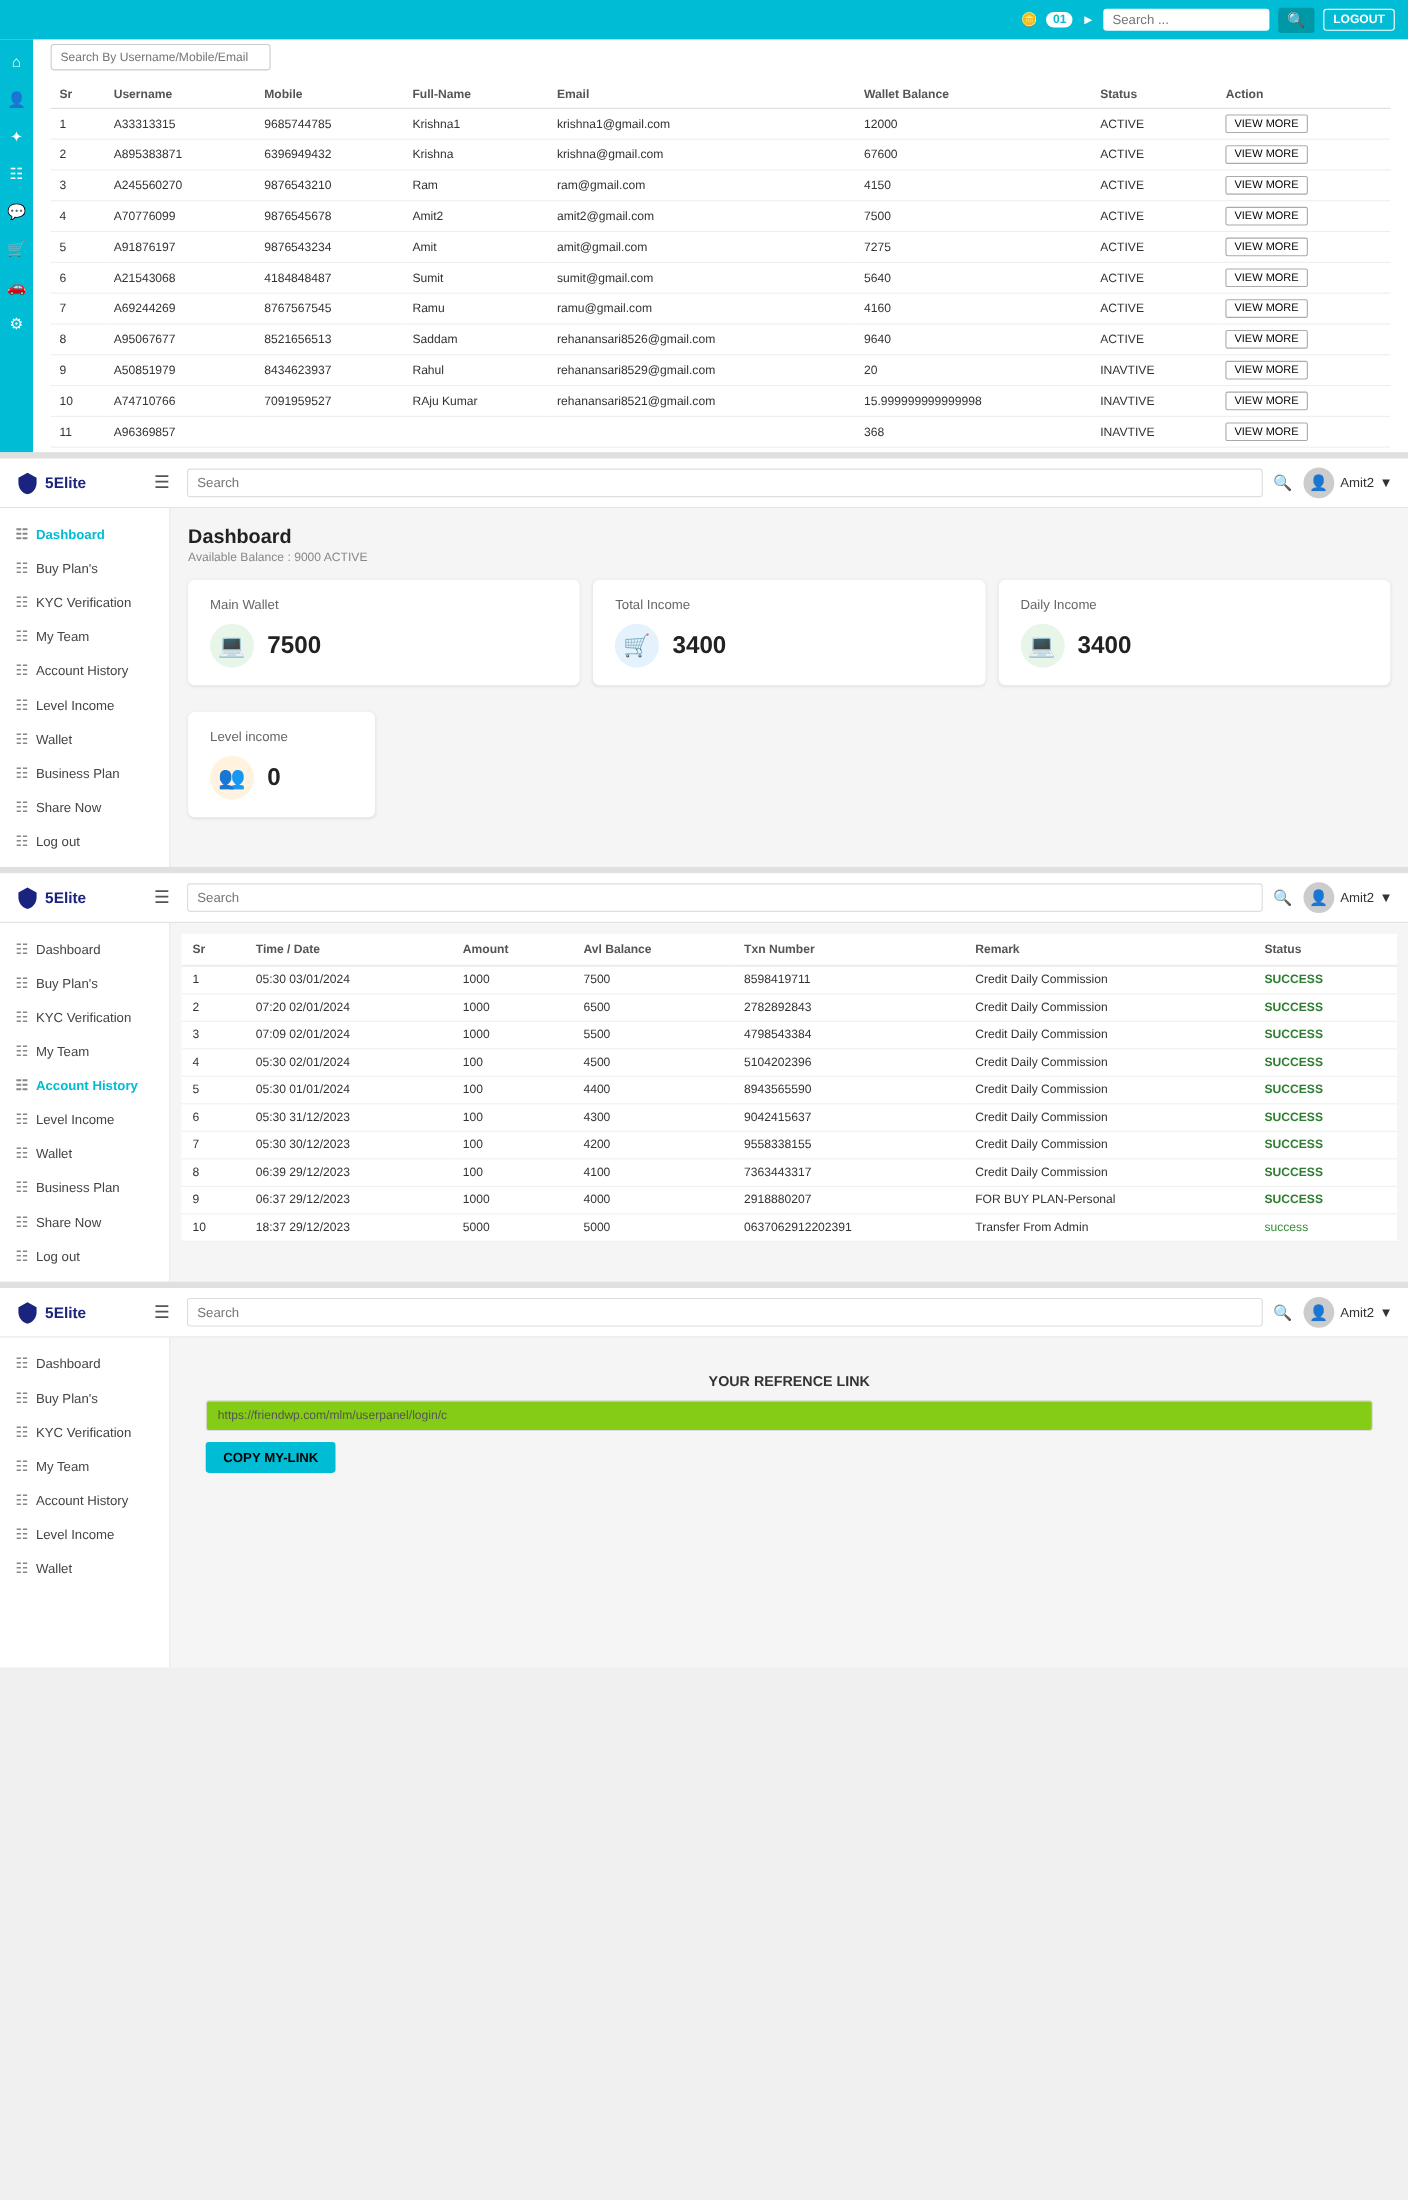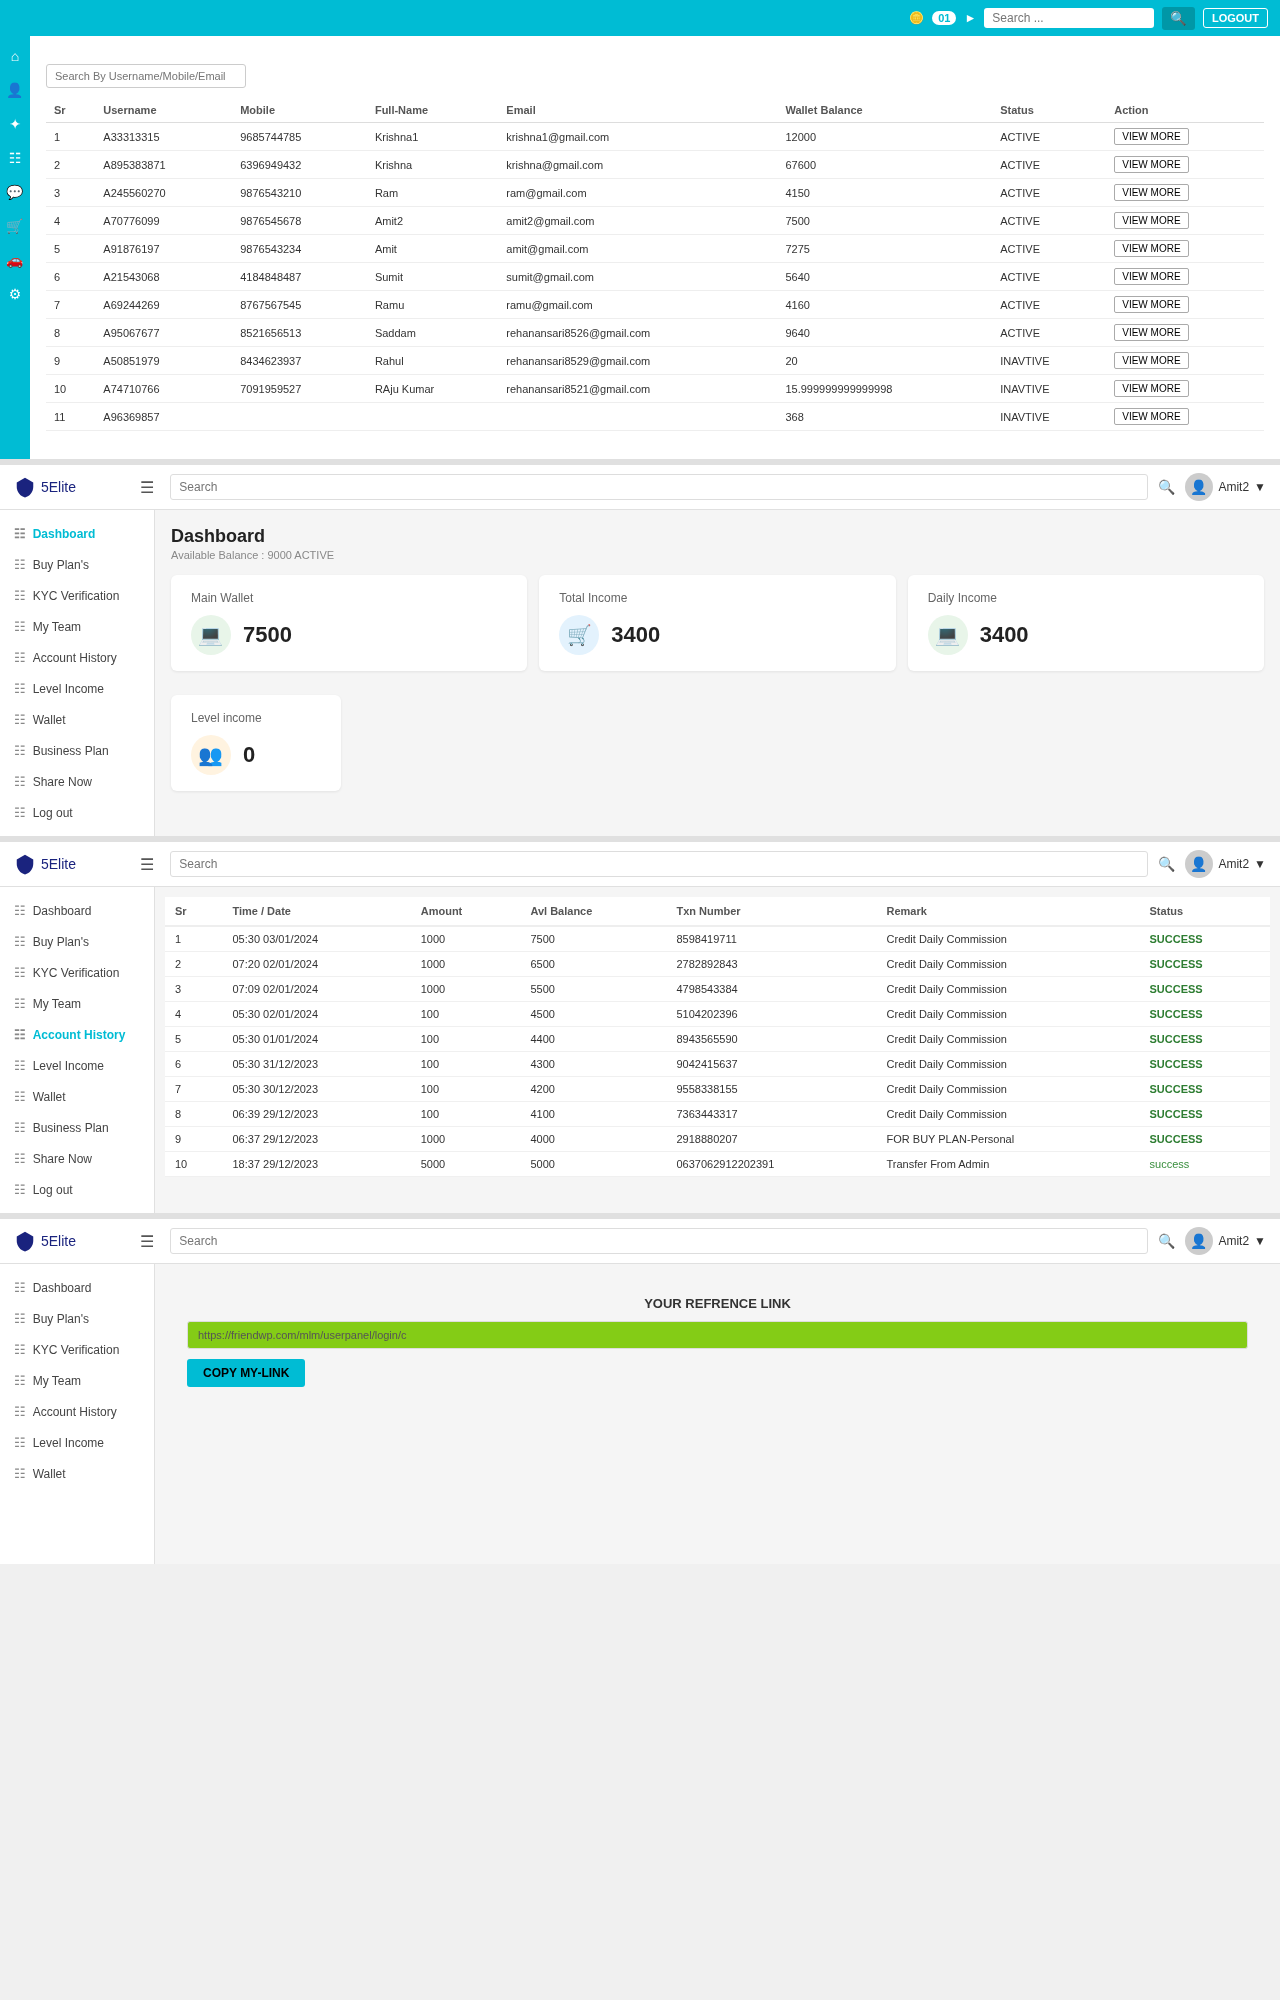--- a/index.html
+++ b/index.html
@@ -22,21 +22,21 @@
       border-radius: 10px;
       padding: 1px 6px;
       font-size: 11px;
       font-weight: bold;
     }
     .admin-bar .search-bar {
       border: none;
       border-radius: 3px;
       padding: 3px 8px;
       font-size: 12px;
-      width: 170px;
+      width: 151px;
     }
     .admin-bar .search-btn {
       background: #0097a7;
       border: none;
       color: white;
       padding: 4px 8px;
       cursor: pointer;
       border-radius: 3px;
     }
     .admin-bar .logout-btn {
@@ -46,21 +46,21 @@
       padding: 3px 8px;
       cursor: pointer;
       border-radius: 3px;
       font-size: 11px;
       font-weight: bold;
     }
 
     
     .admin-table-section {
       background: white;
-      padding: 28px 16px;
+      padding: 4px 16px;
       margin: 0;
     }
     .admin-search-row {
       margin-bottom: 10px;
     }
     .admin-search-row input {
       border: 1px solid #ccc;
       padding: 5px 8px;
       font-size: 11px;
       width: 200px;
@@ -103,21 +103,21 @@
       border-bottom: 1px solid #e0e0e0;
       display: flex;
       align-items: center;
       padding: 8px 14px;
       gap: 10px;
     }
     .app-logo {
       display: flex;
       align-items: center;
       gap: 5px;
-      font-weight: normal;
+      font-weight: bold;
       font-size: 14px;
       color: #1a237e;
       min-width: 110px;
     }
     .app-logo .logo-icon {
       width: 22px;
       height: 22px;
     }
     .hamburger-btn {
       background: none;

